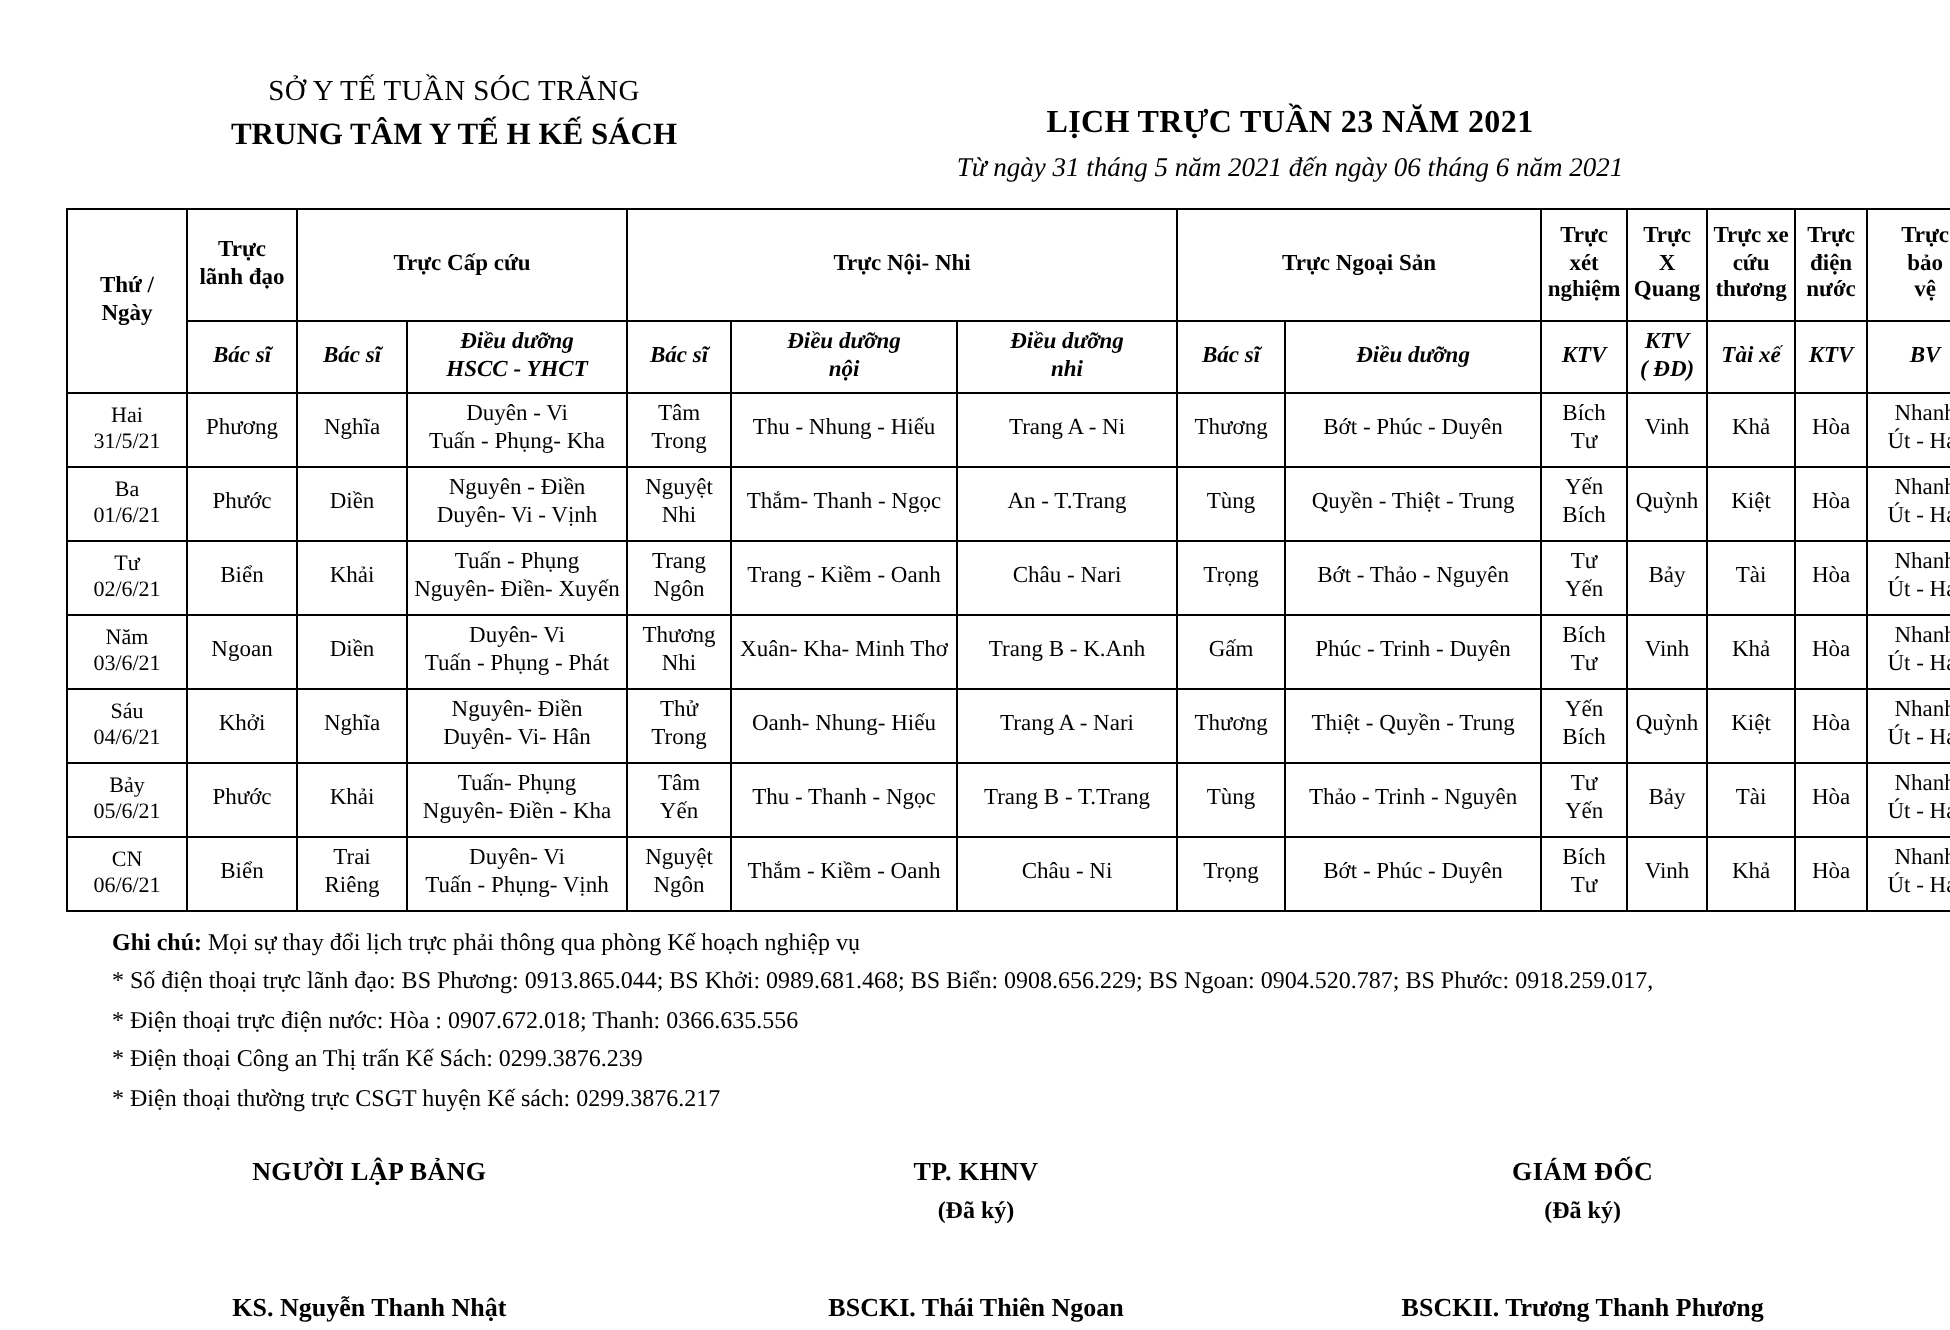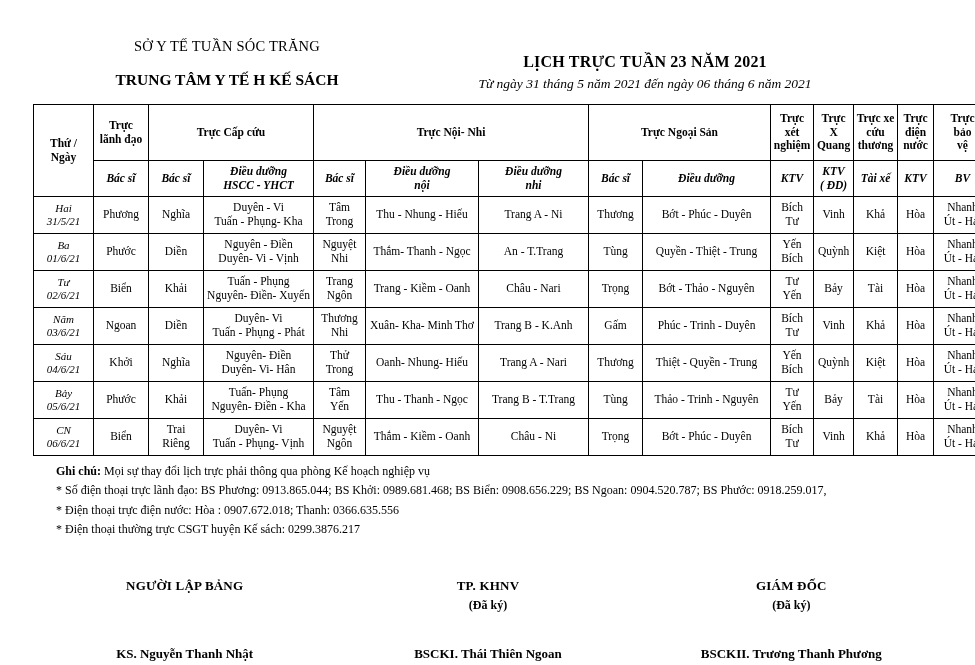--- a/index.html
+++ b/index.html
@@ -10,21 +10,21 @@
     font-family: "Liberation Serif", "DejaVu Serif", serif;
     color: #000000;
     overflow: hidden;
   }
   .page { position: relative; width: 975px; height: 665px; }
 
   
   .hdr { position: absolute; left: 0; top: 38px; width: 975px; }
   .org-block { position: absolute; left: 62px; top: 0; width: 330px; text-align: center; }
   .org-line1 { font-size: 14.5px; letter-spacing: .2px; white-space: nowrap; }
-  .org-line2 { font-size: 15.5px; font-weight: bold; margin-top: 16px; white-space: nowrap; }
+  .org-line2 { font-size: 15.5px; font-weight: bold; margin-top: 4px; white-space: nowrap; }
 
   .title-block { position: absolute; left: 420px; top: 15px; width: 450px; text-align: center; }
   .doc-title { font-size: 16px; font-weight: bold; letter-spacing: .2px; white-space: nowrap; }
   .doc-sub { font-size: 13.5px; font-style: italic; margin-top: 5px; white-space: nowrap; }
 
   
   .tbl-wrap { position: absolute; left: 33px; top: 104px; width: 908px; }
   table.roster {
     border-collapse: collapse;
     width: 908px;
@@ -35,21 +35,21 @@
     text-align: center;
     vertical-align: middle;
     padding: 1px 1px;
     line-height: 1.18;
   }
   .h-top { font-size: 11.5px; font-weight: bold; height: 56px; }
   .h-sub { font-size: 11.5px; font-style: italic; height: 36px; }
   .h-day { font-size: 11.5px; font-weight: bold; }
 
   td.cell { font-size: 11.5px; height: 37px; }
-  td.daycell { font-size: 11px; font-style: italic; }
+  td.daycell { font-size: 11px; }
   td.cell span.l { display: block; white-space: nowrap; }
 
   
   table.roster td { border-left: 1px solid #000; border-right: 1px solid #000; }
   table.roster tbody tr td { border-top: 1px solid #000; border-bottom: 1px solid #000; }
 
   
   .notes { position: absolute; left: 56px; top: 462px; width: 900px; }
   .note-line { font-size: 12px; line-height: 1.62; white-space: nowrap; }
   .note-line b { font-weight: bold; }
@@ -510,20 +510,21 @@
         </tbody>
     </table>
   </div>
 
   <div class="notes">
     <div class="note-line">
       <b>Ghi chú:</b><span> Mọi sự thay đổi lịch trực phải thông qua phòng Kế hoạch nghiệp vụ</span>
     </div>
     <div class="note-line">* Số điện thoại trực lãnh đạo: BS Phương: 0913.865.044; BS Khởi:  0989.681.468; BS Biển: 0908.656.229; BS Ngoan: 0904.520.787;   BS Phước: 0918.259.017,</div>
     <div class="note-line">* Điện thoại trực điện nước: Hòa : 0907.672.018; Thanh: 0366.635.556</div>
+    <div class="note-line">* Điện thoại Công an Thị trấn Kế Sách: 0299.3876.239</div>
     <div class="note-line">* Điện thoại thường trực CSGT huyện Kế sách: 0299.3876.217</div>
   </div>
 
   <div class="signs" id="signature-row">
       <div class="sign-col">
         <div class="sign-role">NGƯỜI LẬP BẢNG</div>
         <div class="sign-paren">&nbsp;</div>
         <div class="sign-name">KS. Nguyễn Thanh Nhật</div>
       </div>
       <div class="sign-col">

